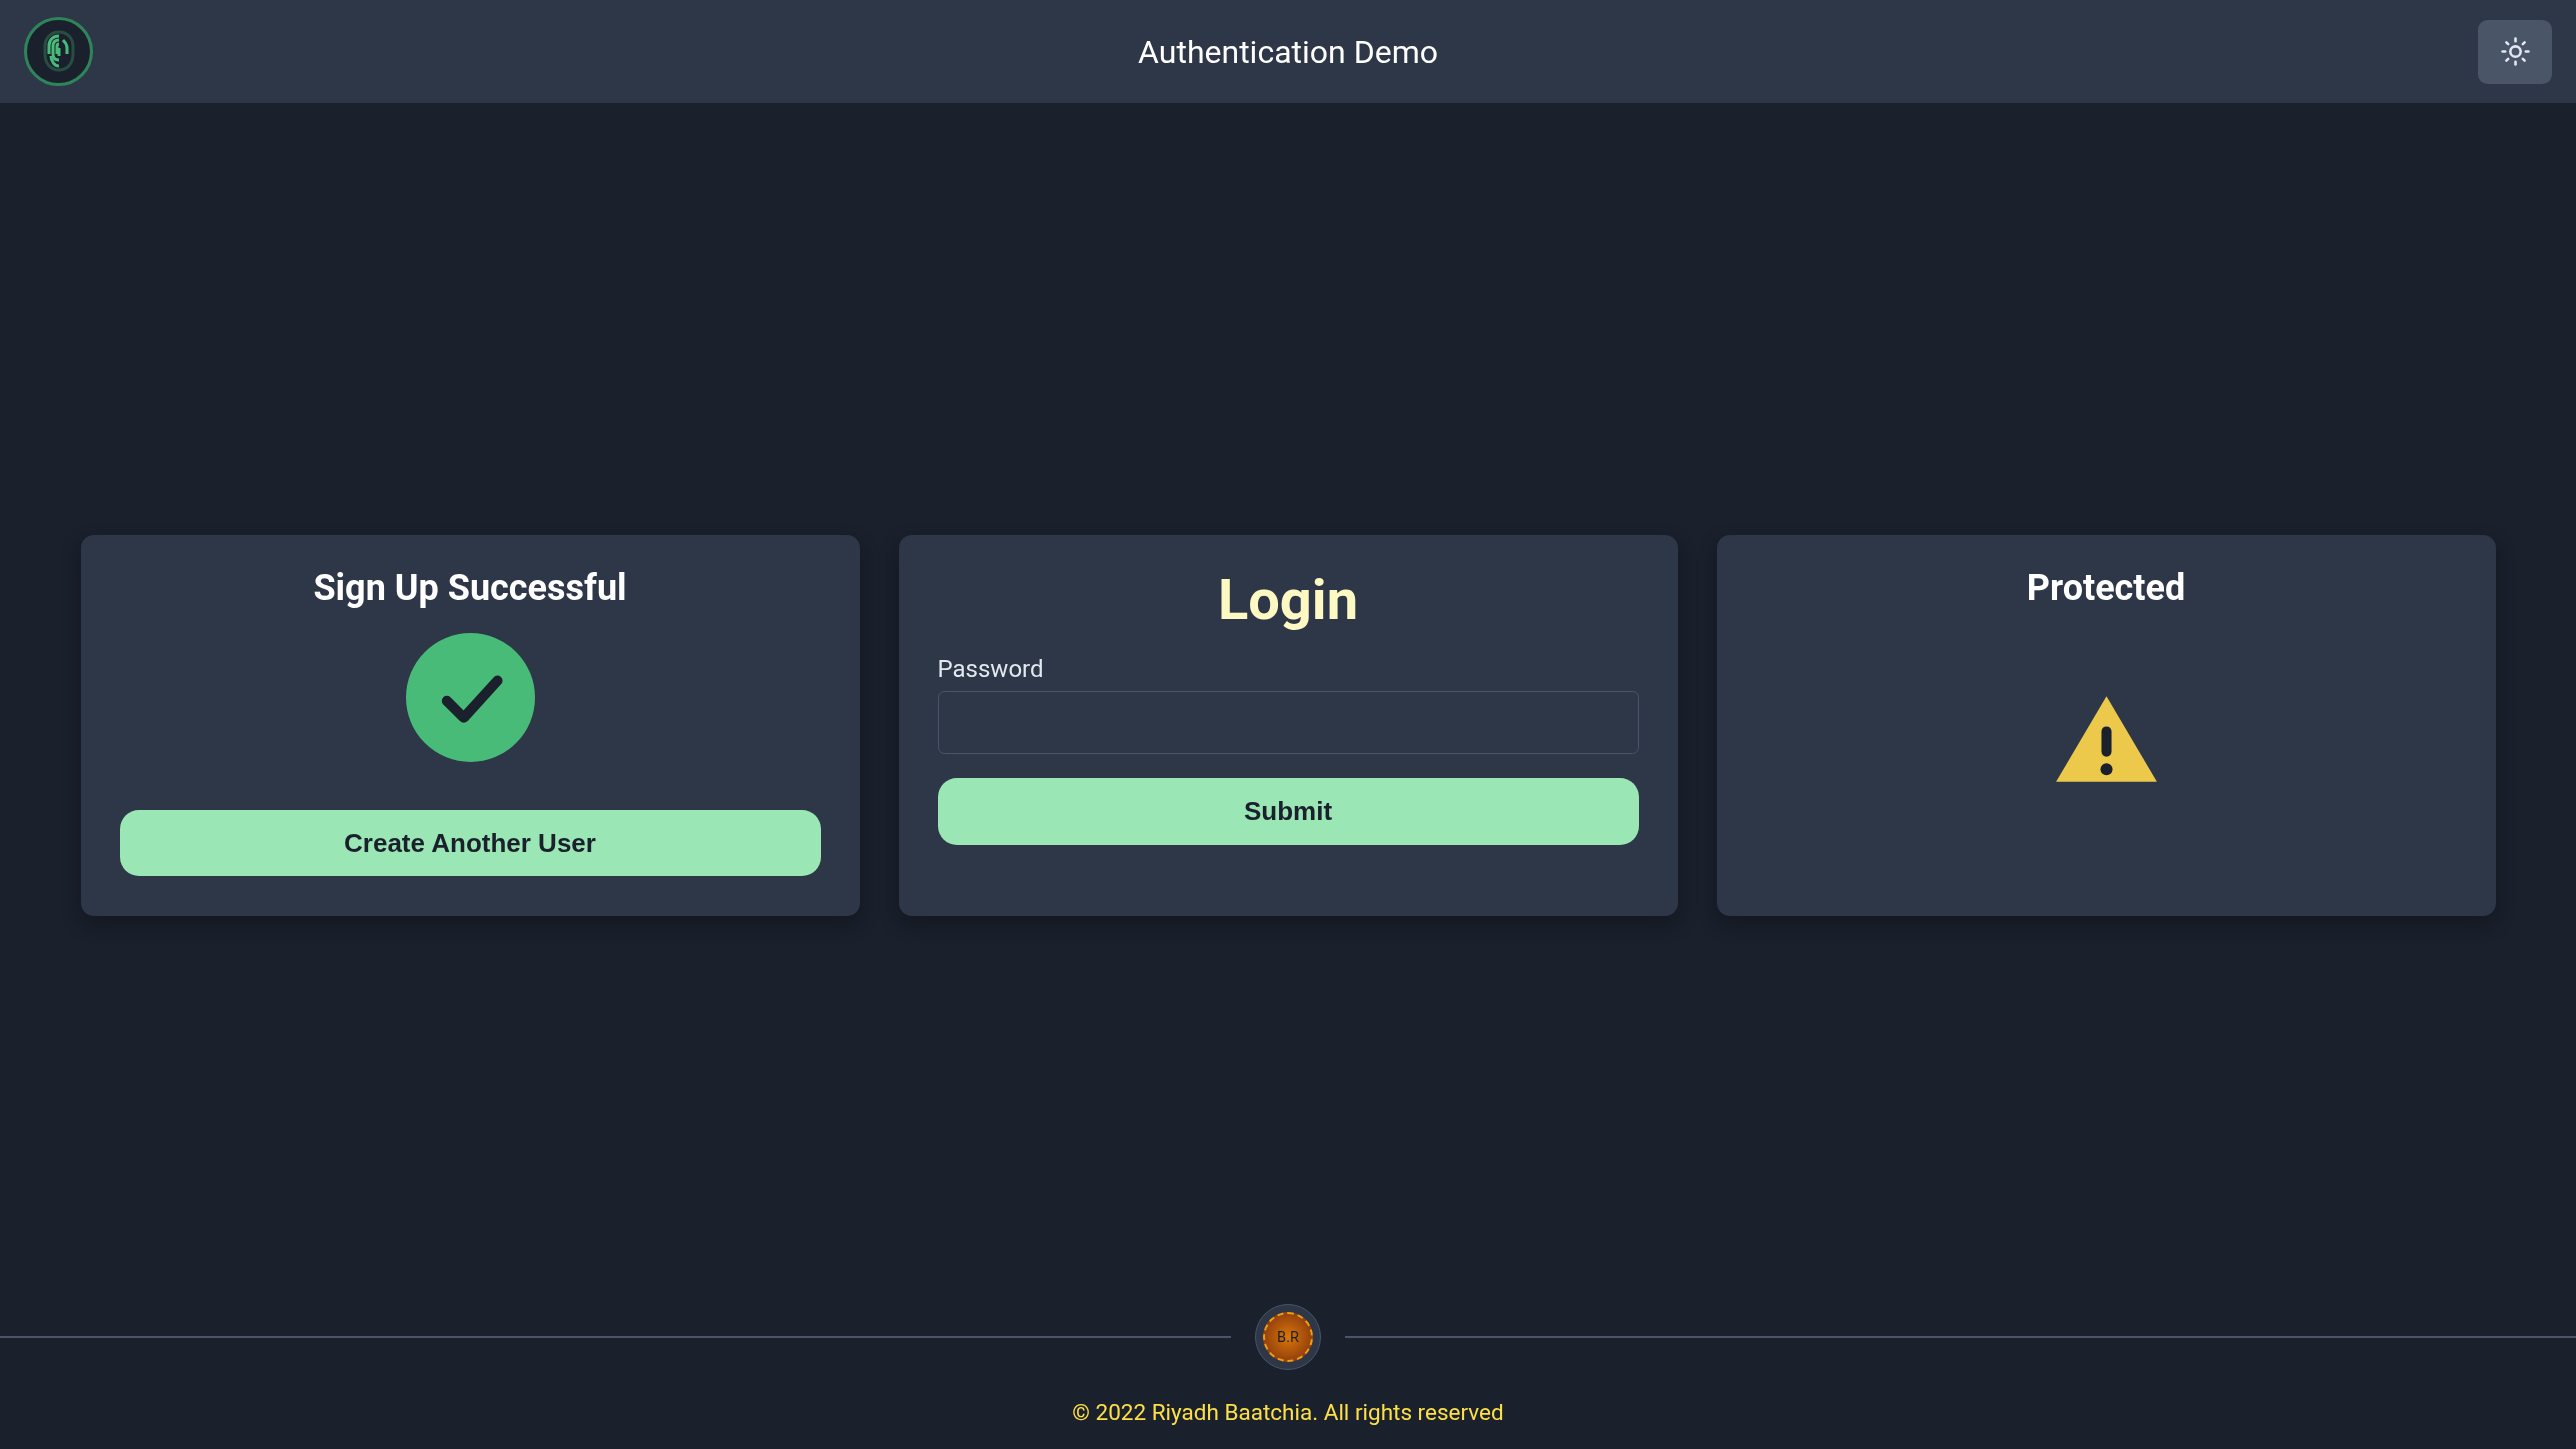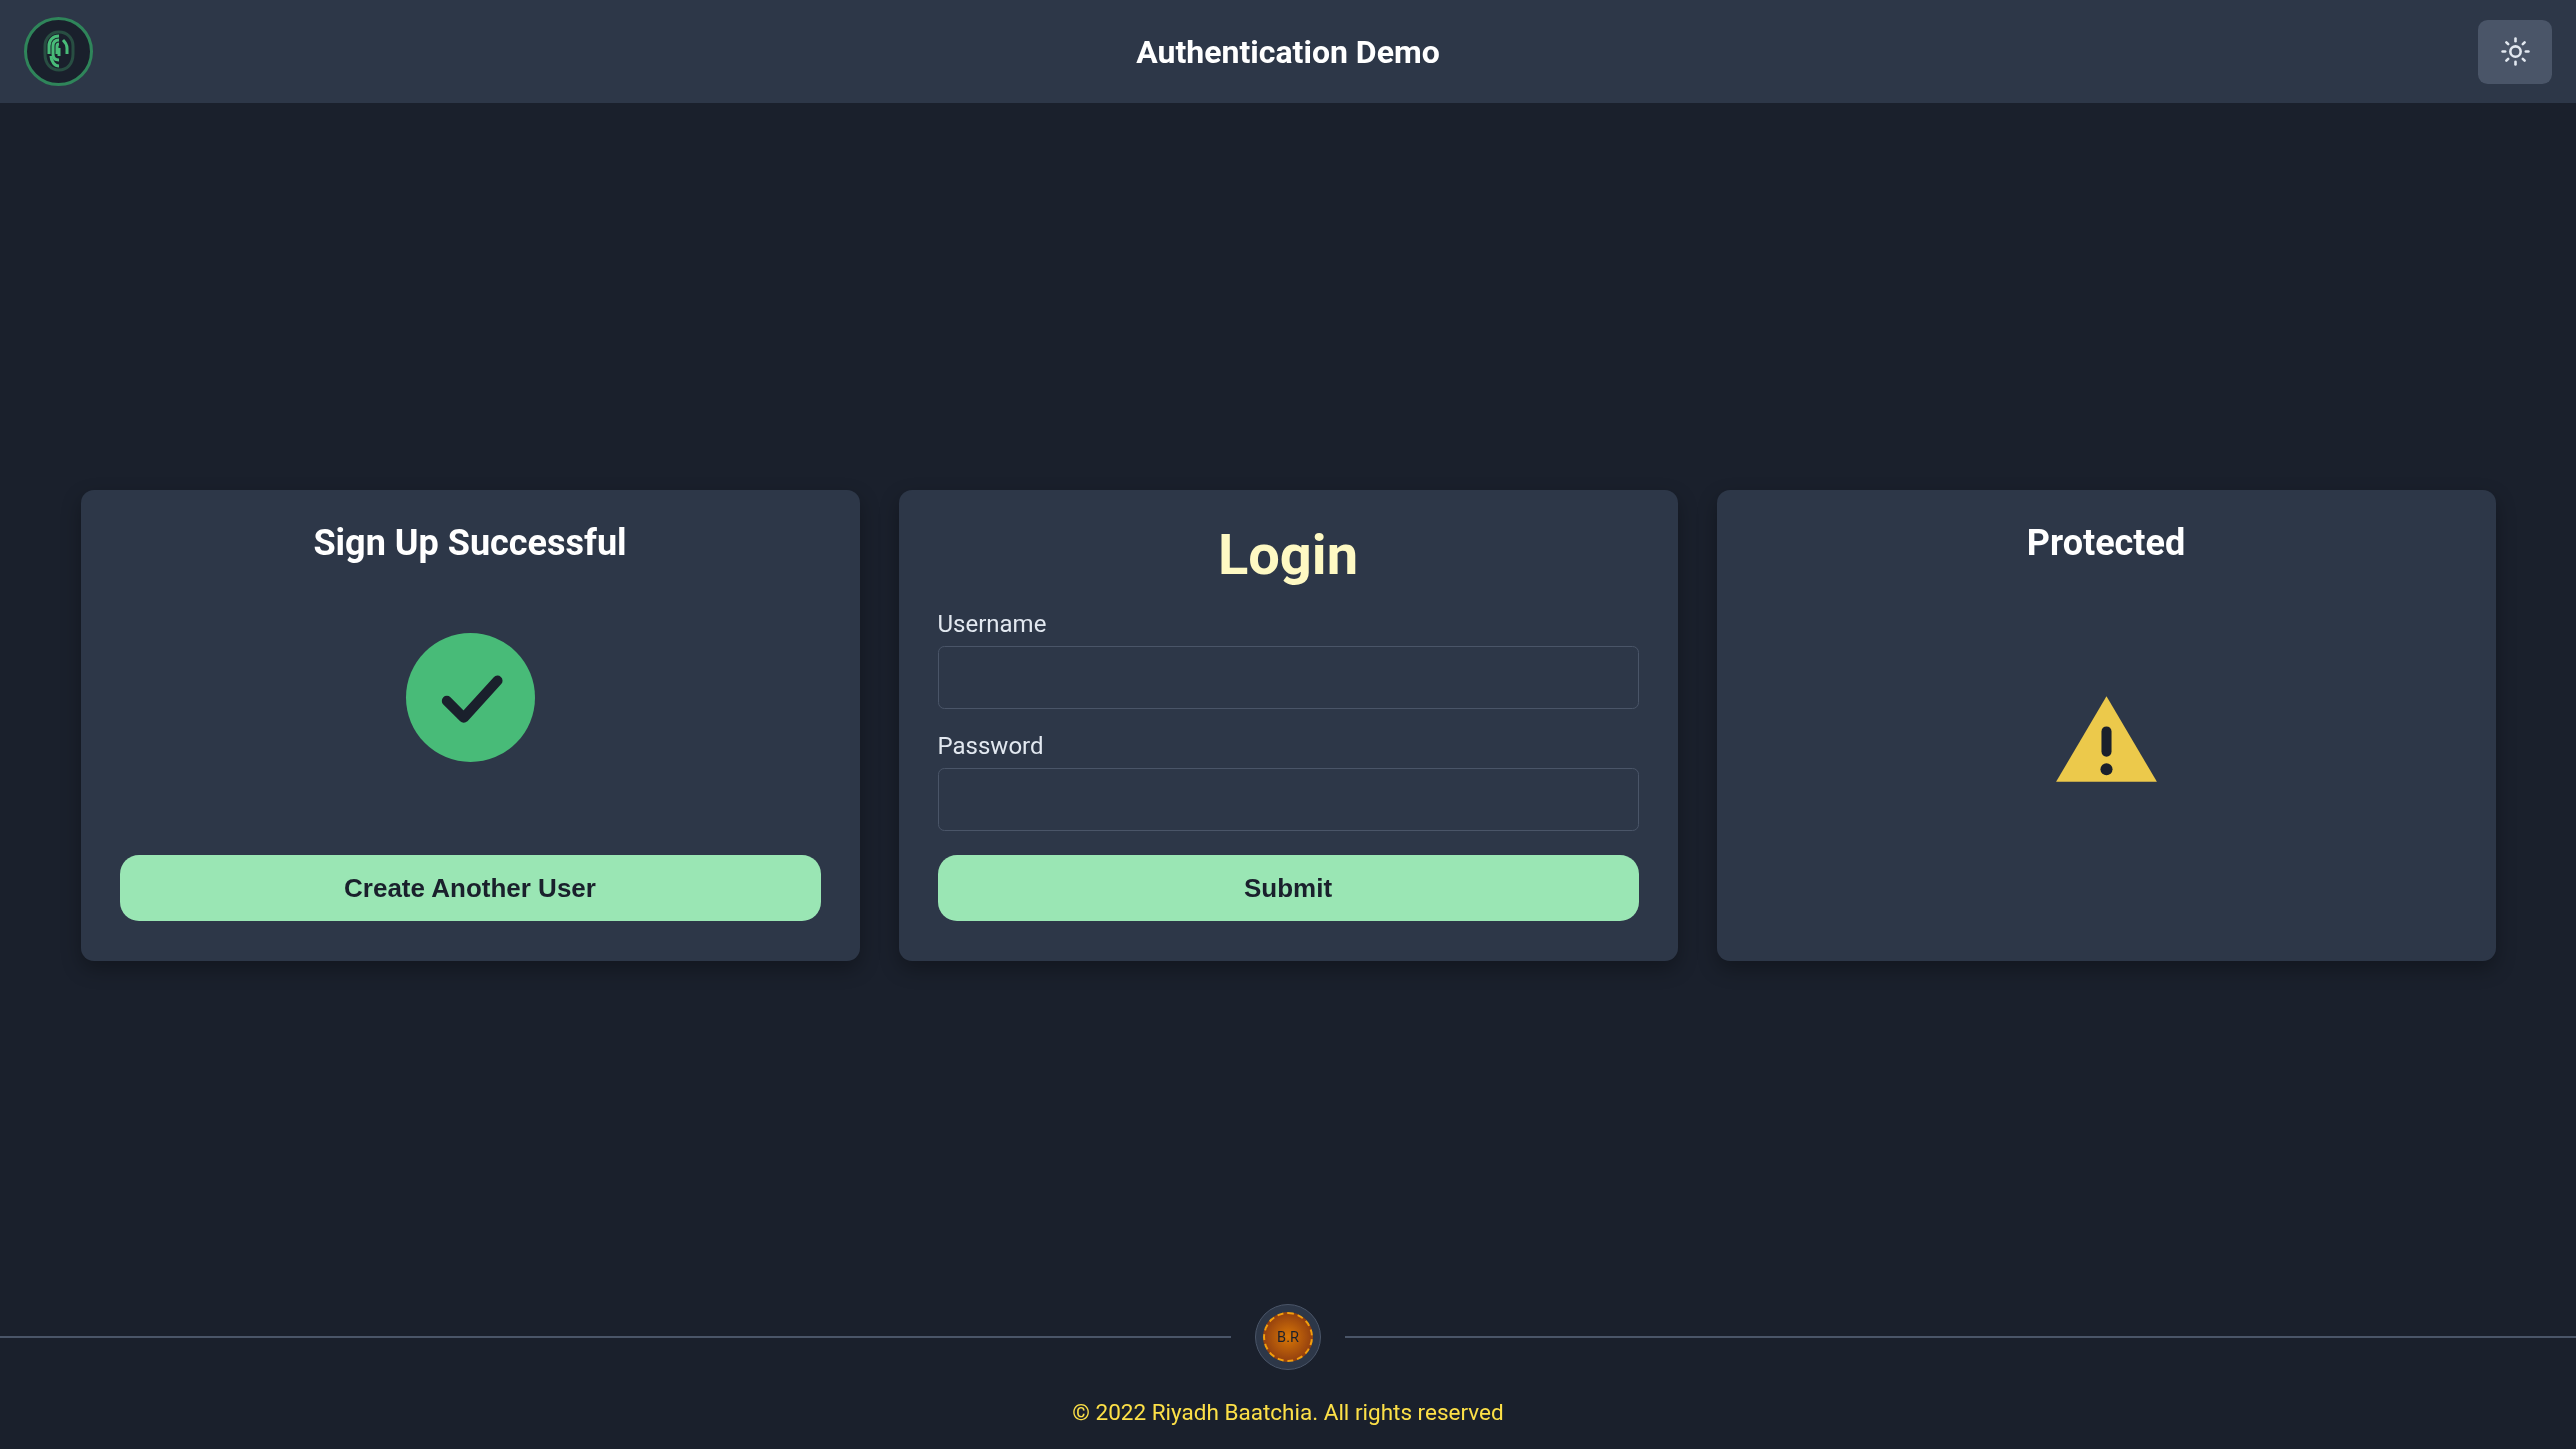--- a/index.html
+++ b/index.html
@@ -33,21 +33,21 @@
     display: flex;
     align-items: center;
     justify-content: center;
   }
   .logo svg {
     width: 48px;
     height: 48px;
   }
   .header-title {
     font-size: 32px;
-    font-weight: 700;
+    font-weight: 400;
     color: #ffffff;
     position: absolute;
     left: 50%;
     transform: translateX(-50%);
   }
   .theme-toggle {
     width: 74px;
     height: 64px;
     background-color: #4a5568;
     border: none;
@@ -242,24 +242,20 @@
             <polyline points="5 13 10 18 20 7"></polyline>
           </svg>
         </div>
       </div>
       <button class="card-button">Create Another User</button>
     </section>
 
     <section class="card">
       <h2 class="card-title-large">Login</h2>
       <div class="form-group">
-        <label class="form-label">Username</label>
-        <input class="form-input" type="text" value="" style="">
-      </div>
-      <div class="form-group">
         <label class="form-label">Password</label>
         <input class="form-input" type="password" value="" style="">
       </div>
       <button class="card-button">Submit</button>
     </section>
 
     <section class="card">
       <h2 class="card-title">Protected</h2>
       <div class="card-body">
         <div class="warning-icon">

